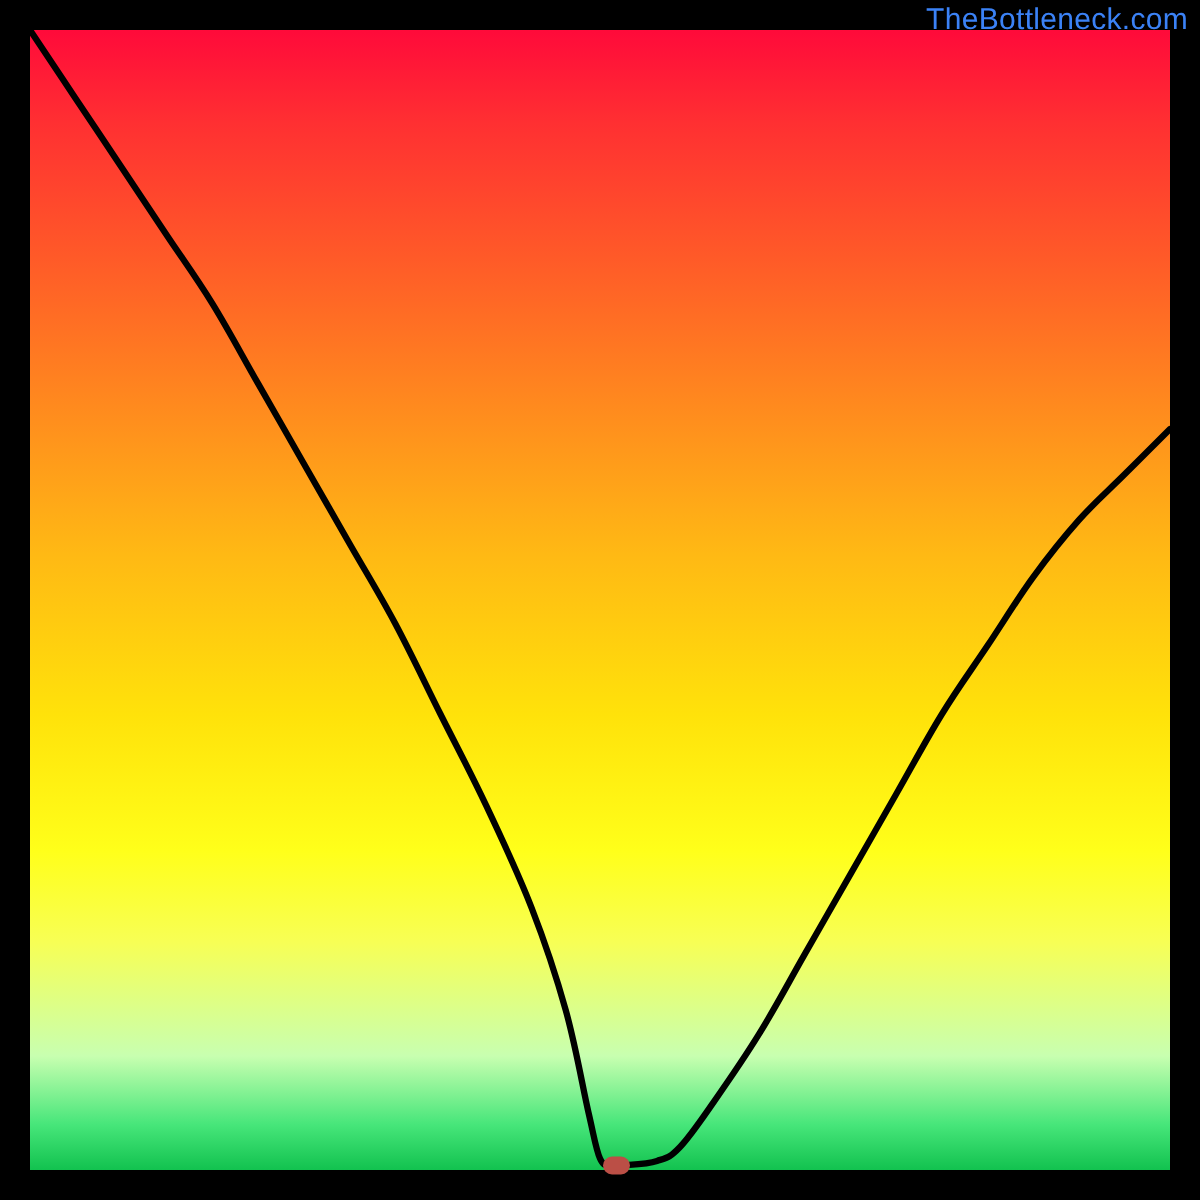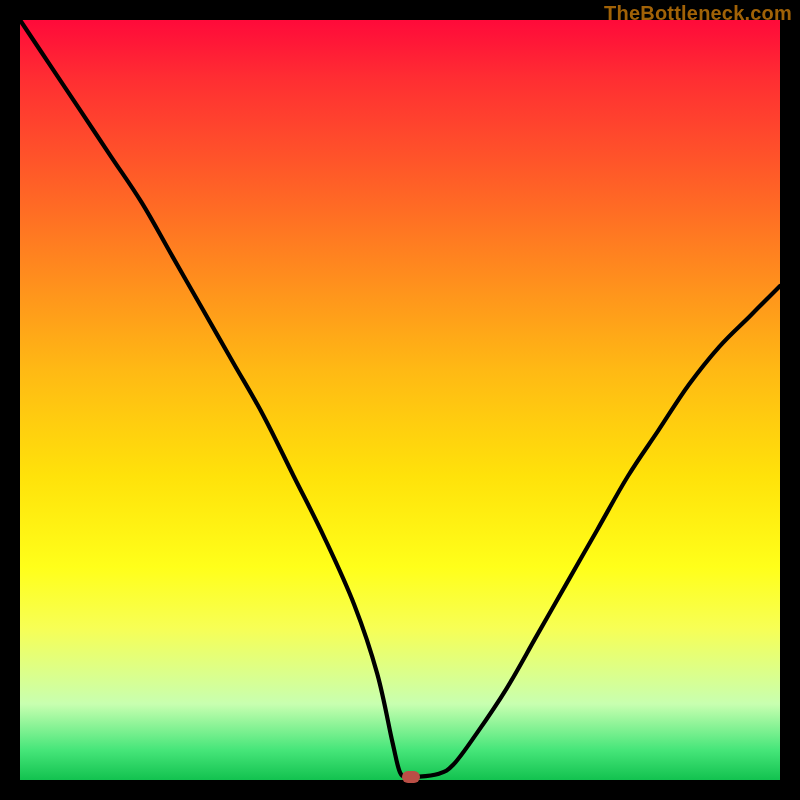--- a/index.html
+++ b/index.html
@@ -38,25 +38,24 @@
       #f7ff55 80%,
       #c8ffb0 90%,
       #47e67a 96%,
       #12c24f 100%
     );
   }
   .watermark {
     position: absolute;
     top: 2px;
     right: 8px;
-    color: #a16207;
+    color: #3b82f6;
     font-size: 20px;
     letter-spacing: 0.2px;
     user-select: none;
-    font-weight: bold;
   }
   svg.curve {
     position: absolute;
     left: 0;
     top: 0;
     width: 760px;
     height: 760px;
     overflow: visible;
   }
   .marker {

